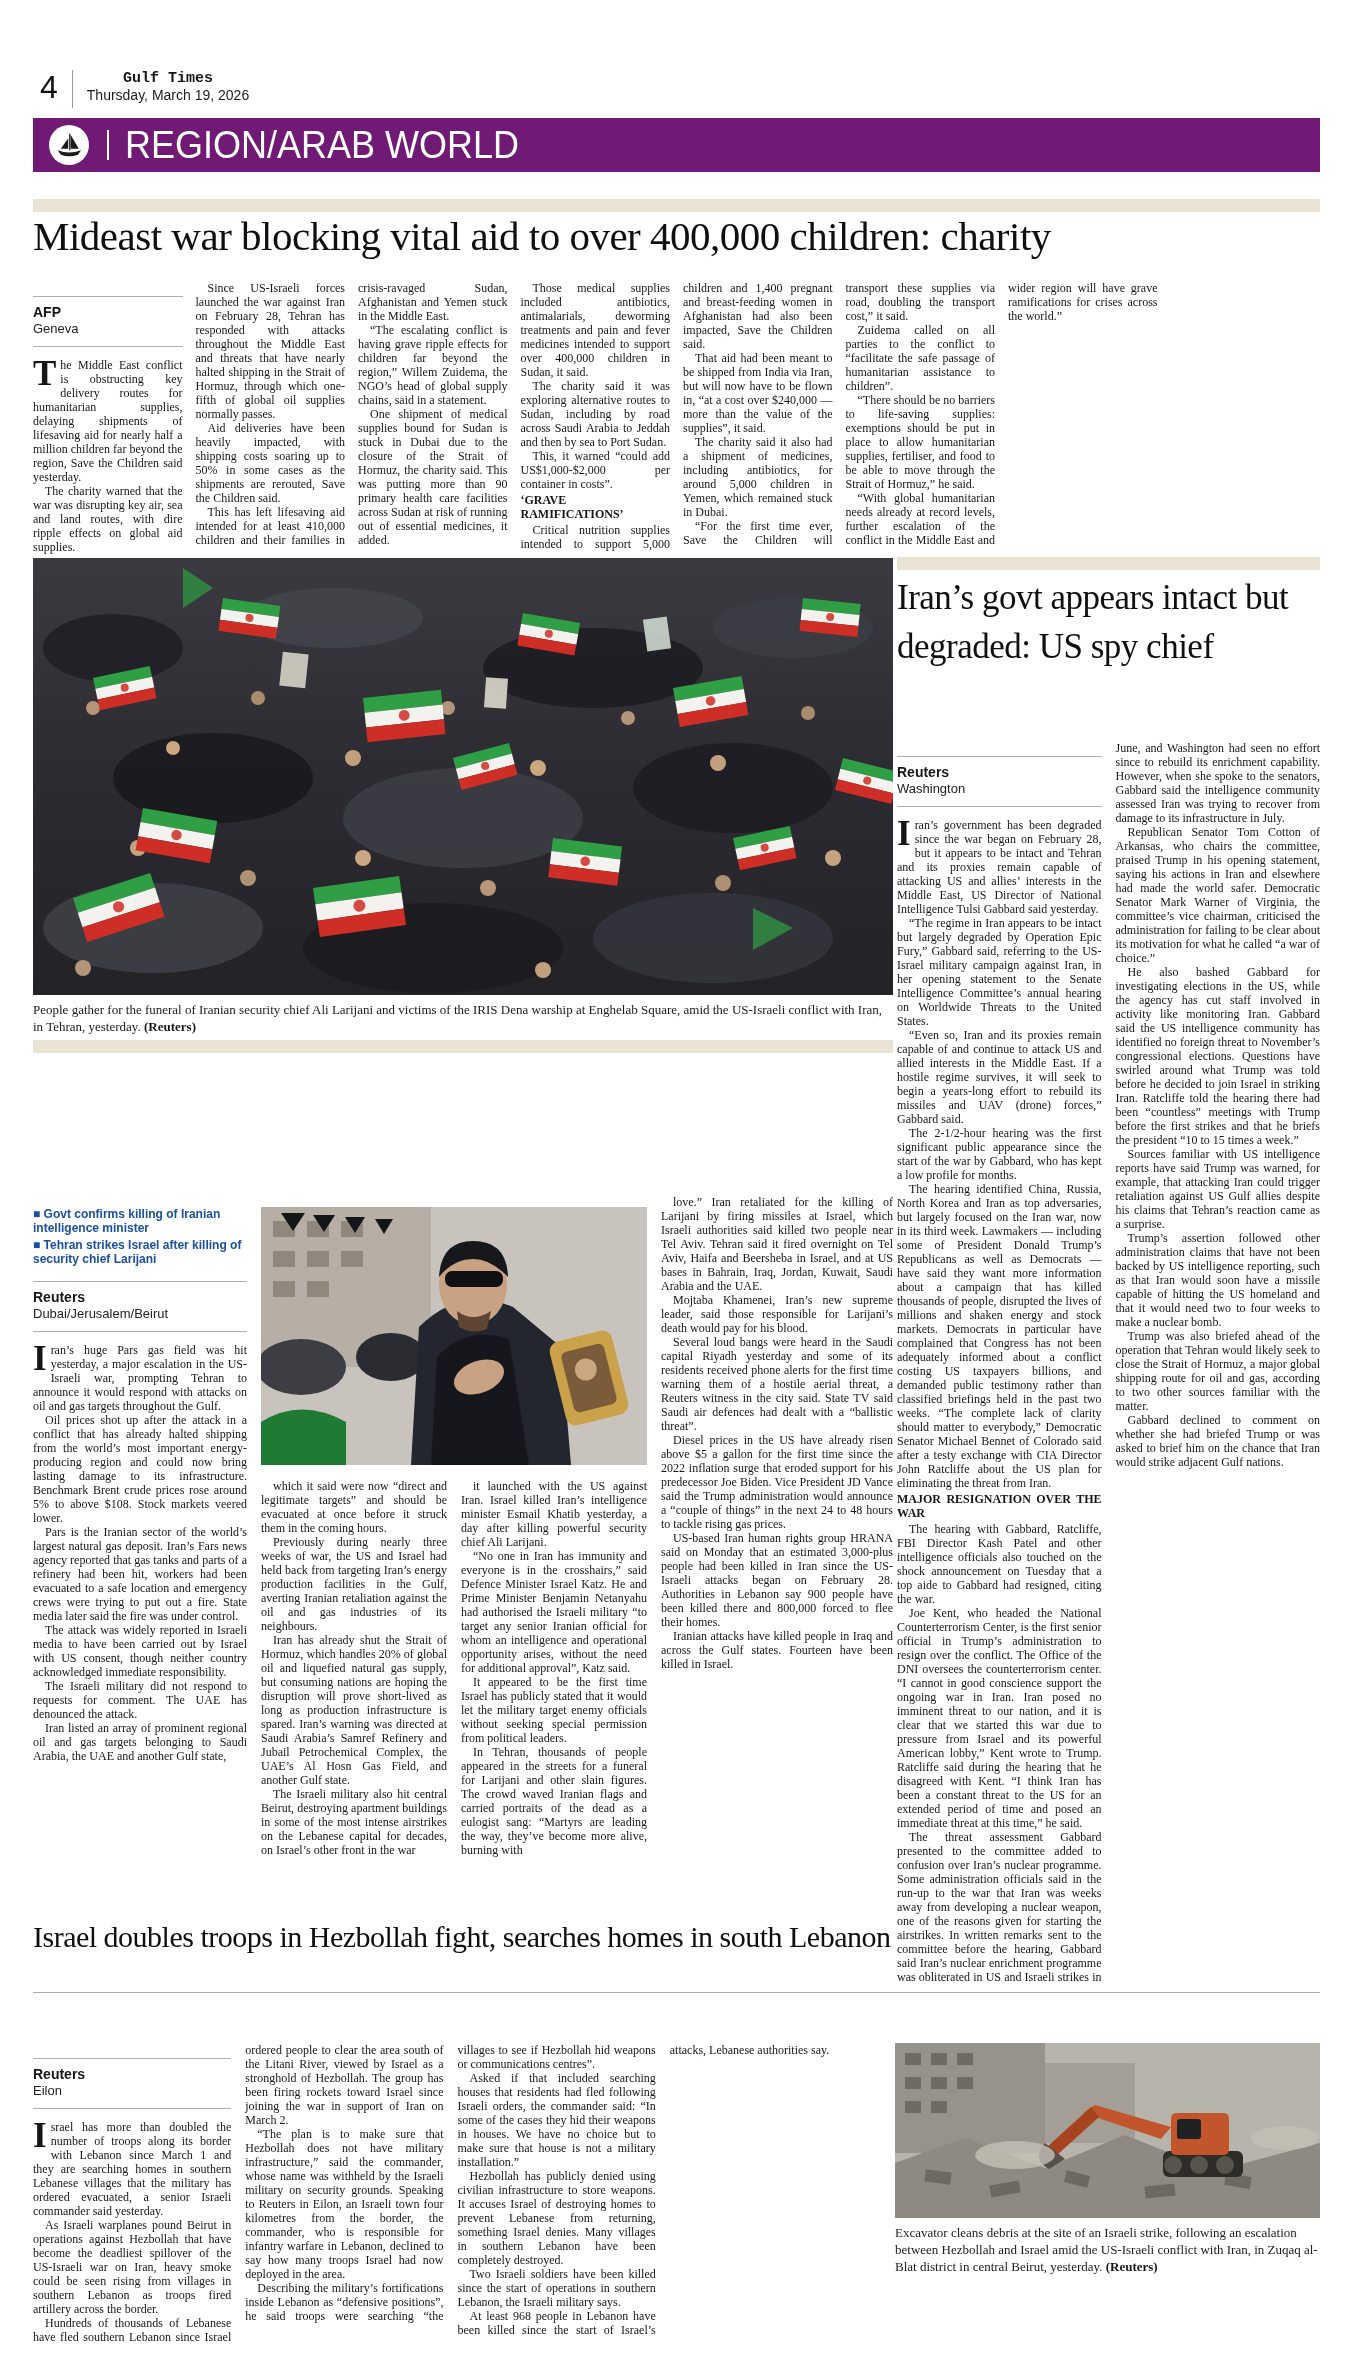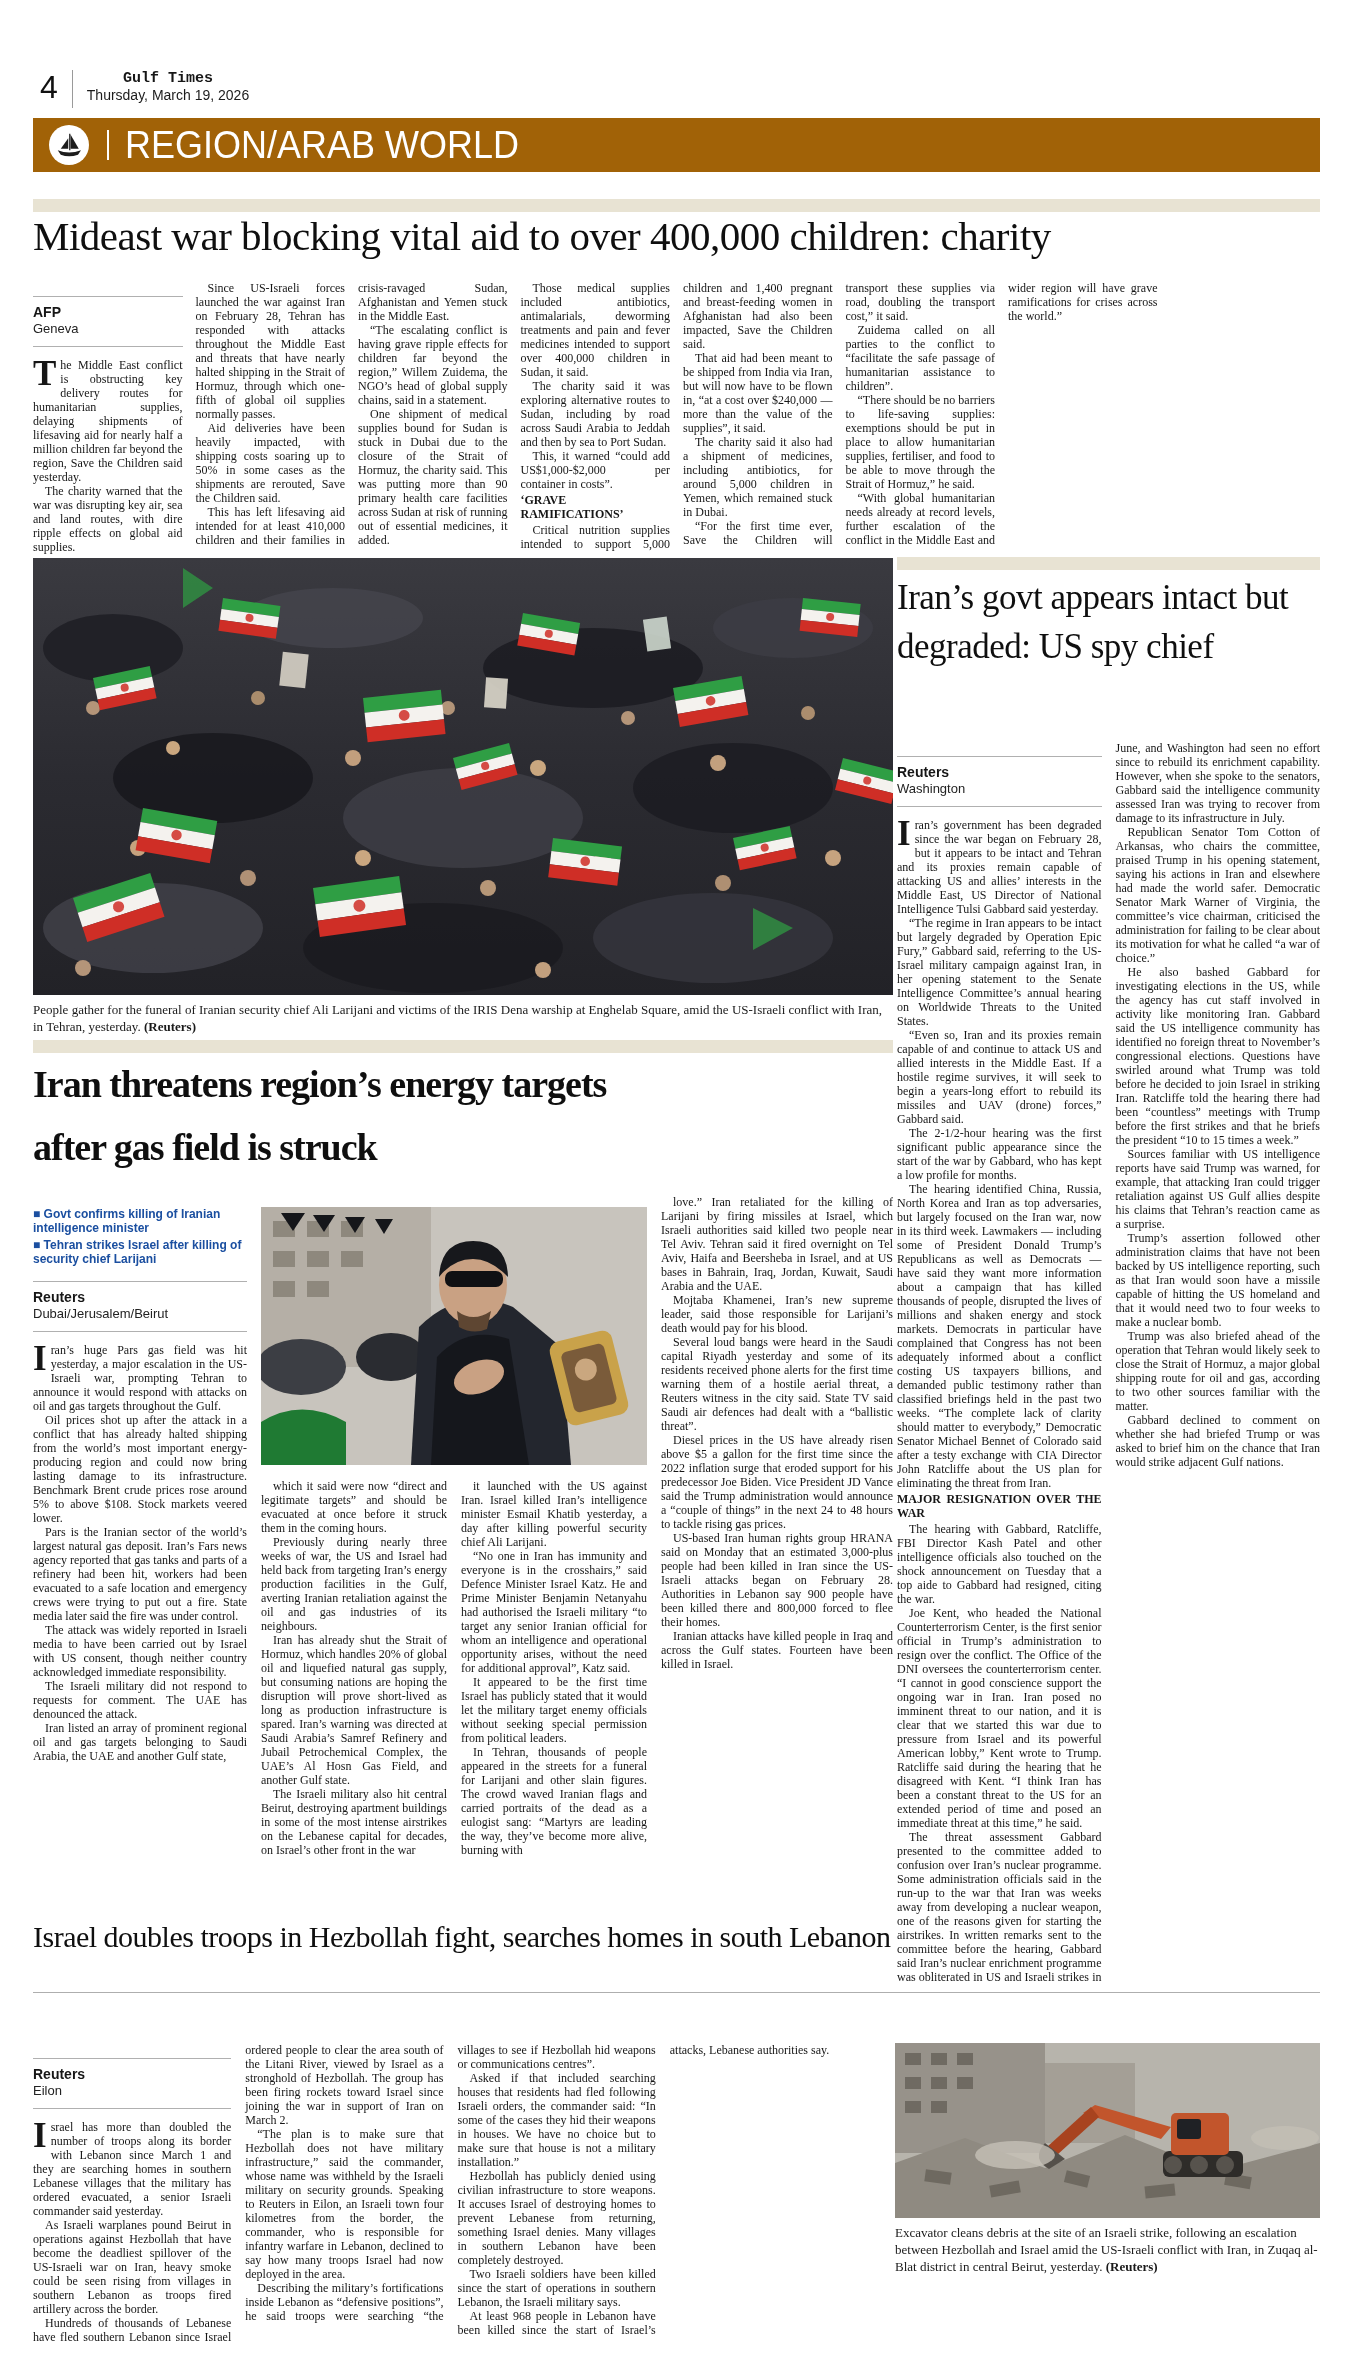--- a/index.html
+++ b/index.html
@@ -7,21 +7,21 @@
   .page { position:relative; width:1351px; height:2365px; background:#ffffff;
           font-family:"Liberation Serif", serif; color:#161616; margin:0 auto; overflow:hidden; }
 
   
   .masthead { position:absolute; left:40px; top:70px; display:flex; align-items:flex-start; }
   .page-num { font-family:"Liberation Sans", sans-serif; font-size:32px; line-height:34px; color:#111; }
   .mast-div { width:1px; height:38px; background:#9a9a9a; margin:0 14px; }
   .paper-name { font-family:Liberation Mono, monospace; font-weight:bold; font-size:15px; line-height:17px;text-align:center; }
   .paper-date { font-family:"Liberation Sans", sans-serif; font-size:14px; line-height:17px; color:#1c1c1c; }
 
-  .banner { position:absolute; left:33px; top:118px; width:1287px; height:54px; background:#a16207;
+  .banner { position:absolute; left:33px; top:118px; width:1287px; height:54px; background:#701a75;
             display:flex; align-items:center; }
   .banner-logo { width:40px; height:40px; border-radius:50%; background:#ffffff; margin-left:16px;
                  display:flex; align-items:center; justify-content:center; }
   .banner-div { width:2px; height:30px; background:#ffffff; margin:0 16px 0 18px; }
   .banner-title { color:#ffffff; font-family:"Liberation Sans", sans-serif; font-size:36px; letter-spacing:0px;
                   transform:scaleY(1.08); transform-origin:left center; font-weight:400; }
 
   
   .kicker { position:absolute; background:#e8e3d3; height:13px; }
   .k1 { left:33px; top:199px; width:1287px; }
@@ -224,21 +224,20 @@
       <p class="para">Republican Senator Tom Cotton of Arkansas, who chairs the committee, praised Trump in his opening statement, saying his actions in Iran and elsewhere had made the world safer. Democratic Senator Mark Warner of Virginia, the committee’s vice chairman, criticised the administration for failing to be clear about its motivation for what he called “a war of choice.”</p>
       <p class="para">He also bashed Gabbard for investigating elections in the US, while the agency has cut staff involved in activity like monitoring Iran. Gabbard said the US intelligence community has identified no foreign threat to November’s congressional elections. Questions have swirled around what Trump was told before he decided to join Israel in striking Iran. Ratcliffe told the hearing there had been “countless” meetings with Trump before the first strikes and that he briefs the president “10 to 15 times a week.”</p>
       <p class="para">Sources familiar with US intelligence reports have said Trump was warned, for example, that attacking Iran could trigger retaliation against US Gulf allies despite his claims that Tehran’s reaction came as a surprise.</p>
       <p class="para">Trump’s assertion followed other administration claims that have not been backed by US intelligence reporting, such as that Iran would soon have a missile capable of hitting the US homeland and that it would need two to four weeks to make a nuclear bomb.</p>
       <p class="para">Trump was also briefed ahead of the operation that Tehran would likely seek to close the Strait of Hormuz, a major global shipping route for oil and gas, according to two other sources familiar with the matter.</p>
       <p class="para">Gabbard declined to comment on whether she had briefed Trump or was asked to brief him on the chance that Iran would strike adjacent Gulf nations.</p>
     </div>
 
   <div class="kicker k3"></div>
   <div class="art3">
-    <div class="headline h3">Iran threatens region’s energy targets after gas field is struck</div>
     <div class="colstrip strip1">
         <p class="bullet">■ Govt confirms killing of Iranian intelligence minister</p>
         <p class="bullet">■ Tehran strikes Israel after killing of security chief Larijani</p>
         <div class="byline">
           <div class="agency">Reuters</div>
           <div class="place">Dubai/Jerusalem/Beirut</div>
         </div>
         <p class="parafirst">Iran’s huge Pars gas field was hit yesterday, a major escalation in the US-Israeli war, prompting Tehran to announce it would respond with attacks on oil and gas targets throughout the Gulf.</p>
         <p class="para">Oil prices shot up after the attack in a conflict that has already halted shipping from the world’s most important energy-producing region and could now bring lasting damage to its infrastructure. Benchmark Brent crude prices rose around 5% to above $108. Stock markets veered lower.</p>
         <p class="para">Pars is the Iranian sector of the world’s largest natural gas deposit. Iran’s Fars news agency reported that gas tanks and parts of a refinery had been hit, workers had been evacuated to a safe location and emergency crews were trying to put out a fire. State media later said the fire was under control.</p>

